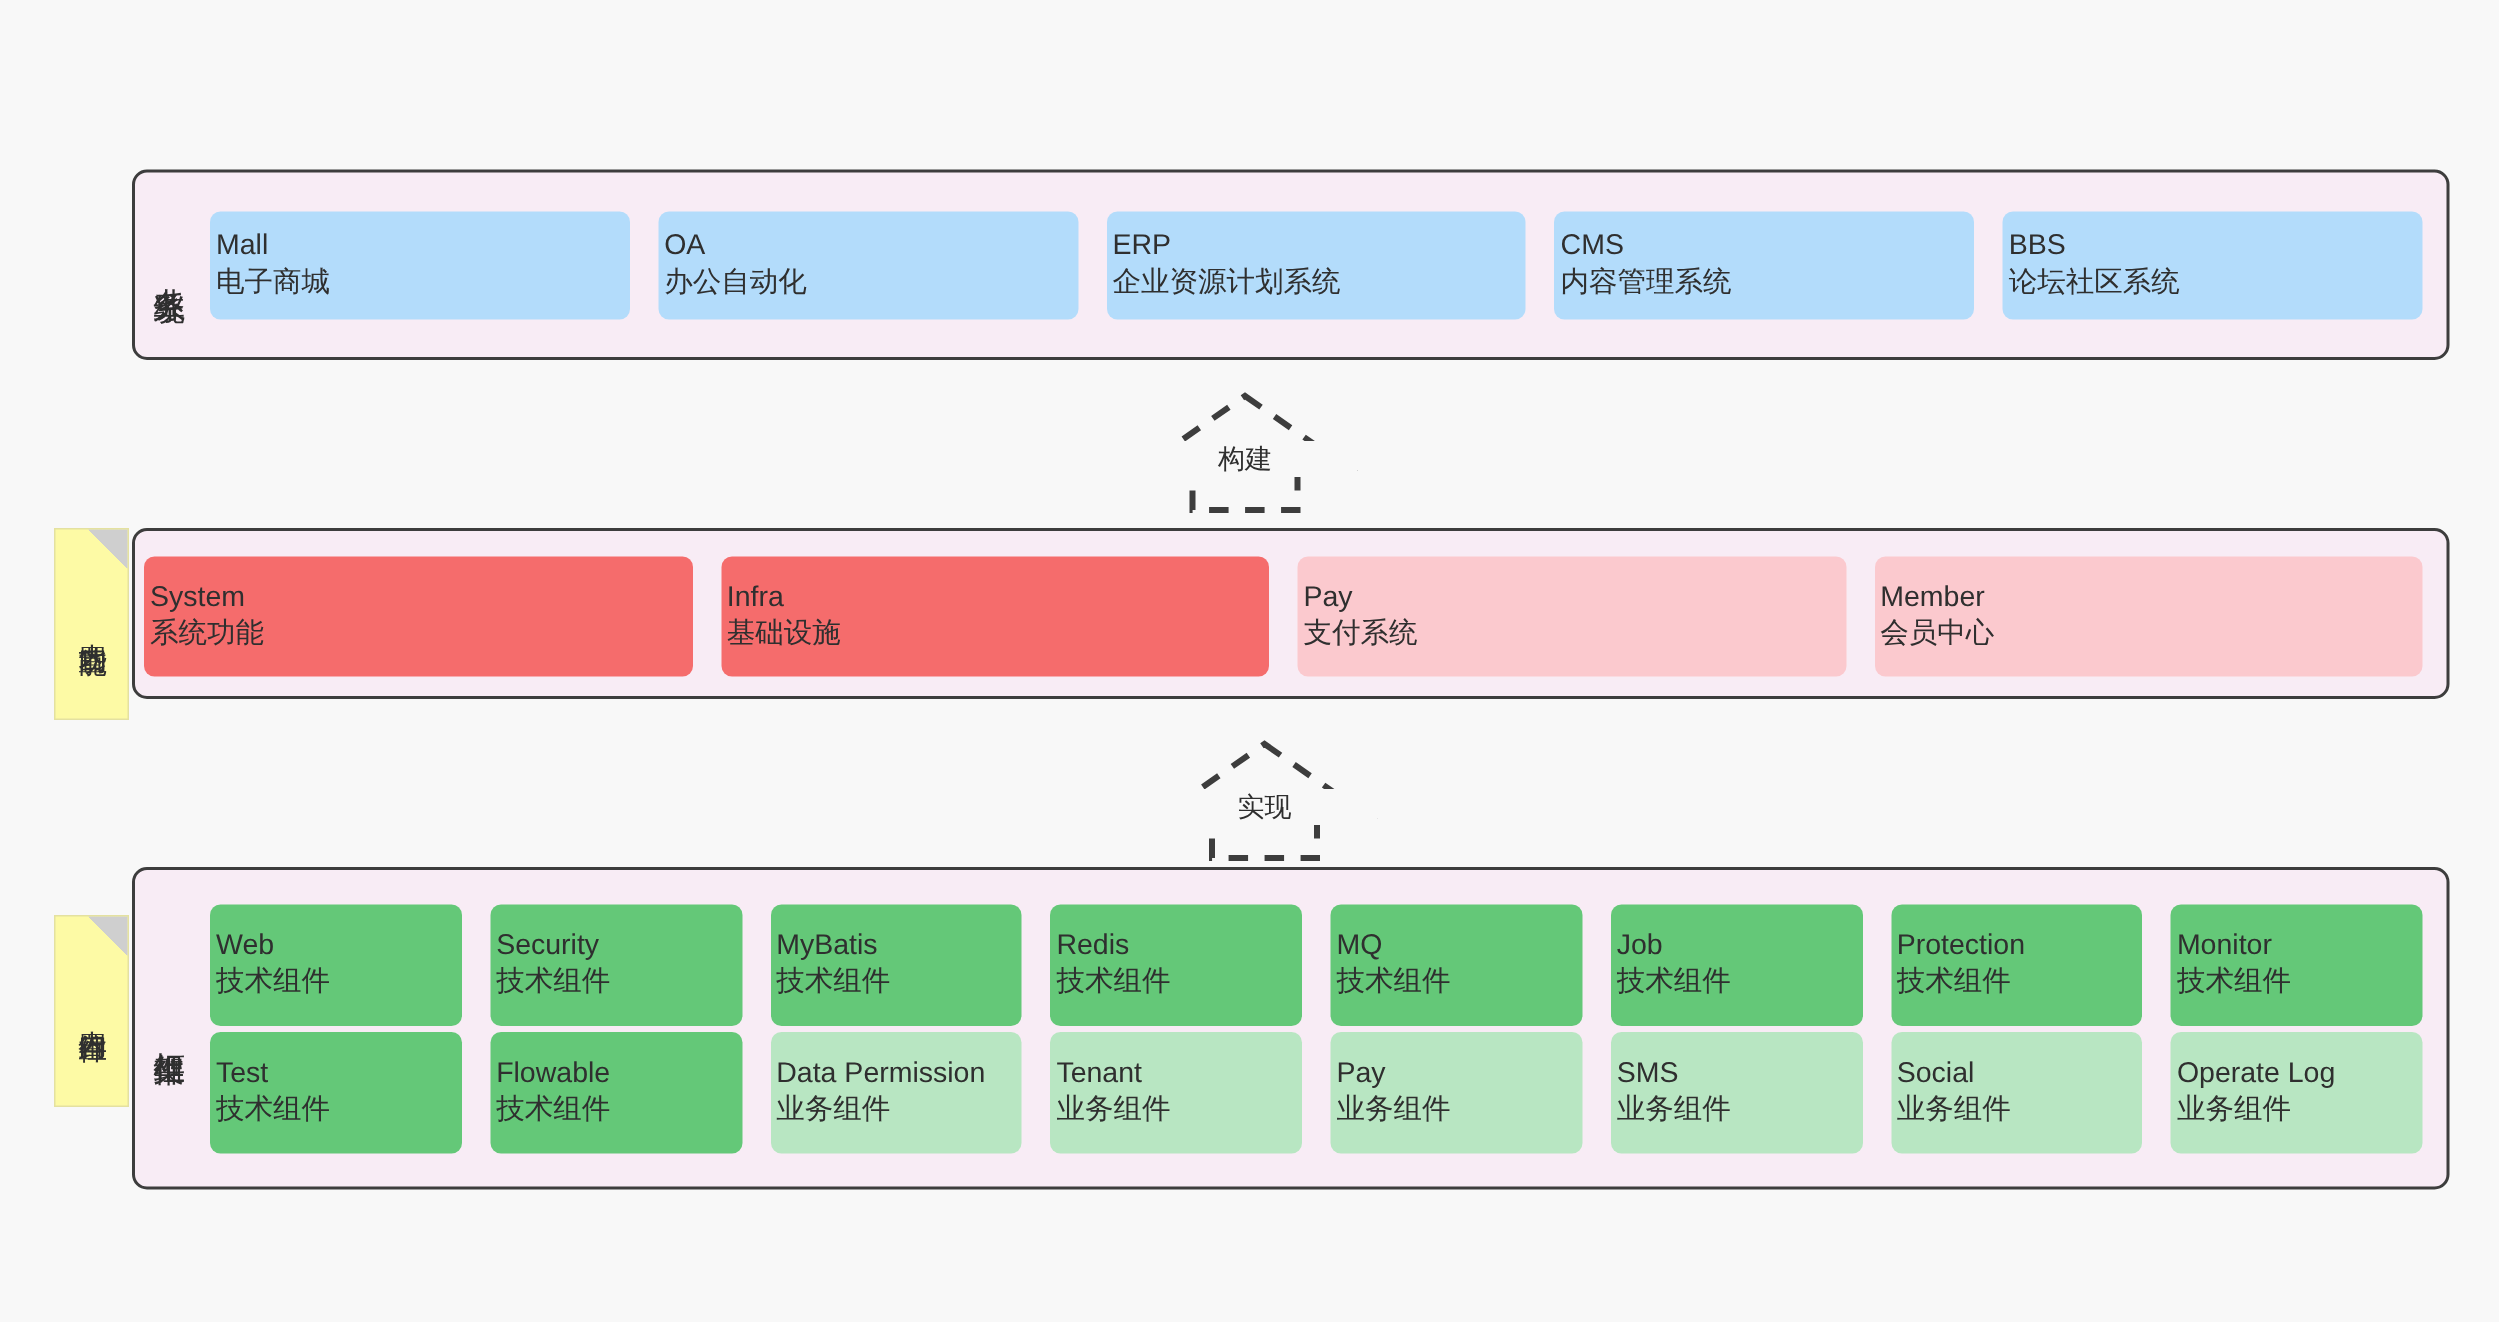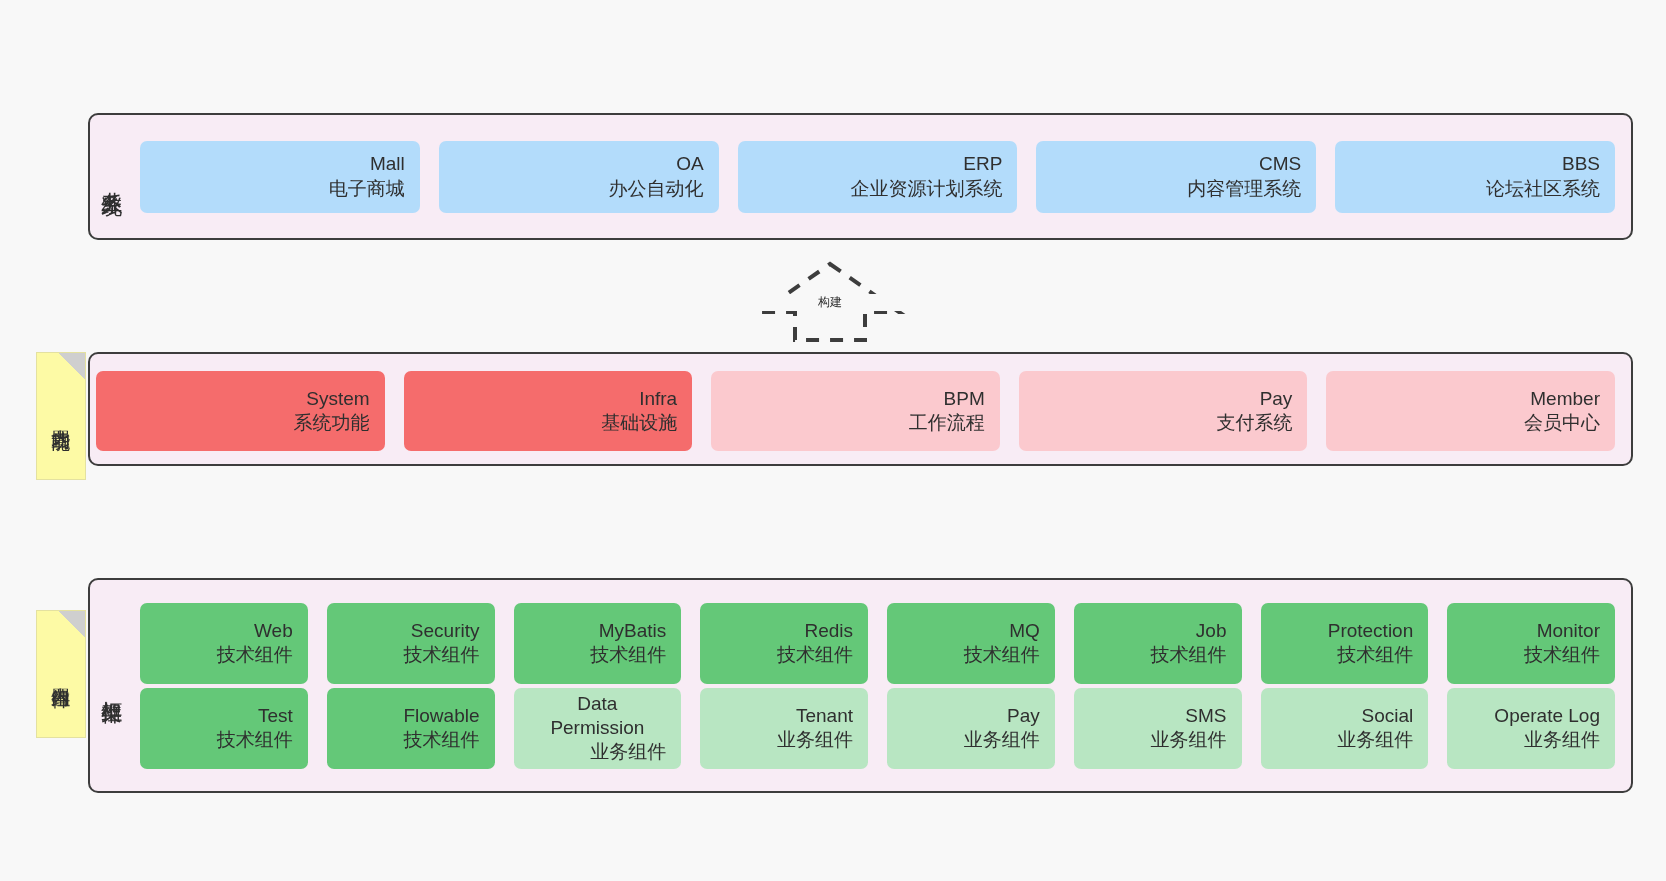--- a/index.html
+++ b/index.html
@@ -55,27 +55,27 @@
   .row {
     display: flex;
     gap: 19px;
     align-items: stretch;
   }
   .cell {
     flex: 1 1 0;
     border-radius: 7px;
     display: flex;
     flex-direction: column;
-    align-items: flex-end;
+    align-items: flex-start;
     justify-content: center;
     text-align: center;
     font-size: 19px;
     line-height: 1.28;
     color: #2f2f2f;
-    padding: 6px 15px;
+    padding: 6px 4px;
     box-sizing: border-box;
     user-select: none;
   }
   .cell .cname { display: block; }
   .cell .csub  { display: block; }
 
   
   #layer-business { left: 88px; top: 113px; width: 1545px; height: 127px; }
   #layer-business .cell { background: #b3dcfb; height: 72px; }
 
@@ -124,21 +124,21 @@
   .arrow {
     position: absolute;
     user-select: none;
   }
   .arrow svg { display: block; overflow: visible; }
   .arrow-label {
     position: absolute;
     left: 0;
     right: 0;
     text-align: center;
-    font-size: 12px;
+    font-size: 18px;
     color: #2f2f2f;
     background: #f8f8f8;
     padding: 0 2px;
   }
   #arrow-build      { left: 755px; top: 258px; width: 150px; height: 86px; }
   #arrow-build .arrow-label { top: 36px; }
   #arrow-implement  { left: 768px; top: 490px; width: 150px; height: 86px; }
   #arrow-implement .arrow-label { top: 36px; }
 </style>
 </head>
@@ -187,35 +187,37 @@
       <div class="row">
         <div class="cell red">
           <span class="cname">System</span>
           <span class="csub">系统功能</span>
         </div>
         <div class="cell red">
           <span class="cname">Infra</span>
           <span class="csub">基础设施</span>
         </div>
         <div class="cell pink">
-          <span class="cname">BPM</span>
-          <span class="csub">工作流程</span>
-        </div>
-        <div class="cell pink">
           <span class="cname">Pay</span>
           <span class="csub">支付系统</span>
         </div>
         <div class="cell pink">
           <span class="cname">Member</span>
           <span class="csub">会员中心</span>
         </div>
       </div>
     </div>
   </div>
 
+  <div class="arrow" id="arrow-implement">
+    <svg width="150" height="86" viewBox="0 0 150 86" aria-hidden="true">
+      <path d="M75 6 L144 54 L110 54 L110 82 L40 82 L40 54 L6 54 Z" fill="none" stroke="#3d3d3d" stroke-width="4" stroke-dasharray="13 11" stroke-linejoin="miter"></path>
+    </svg>
+    <span class="arrow-label">实现</span>
+  </div>
 
   <div class="layer" id="layer-framework">
     <div class="layer-title">框架组件</div>
     <div class="layer-body">
 
       <div class="row">
         <div class="cell green">
           <span class="cname">Web</span>
           <span class="csub">技术组件</span>
         </div>

